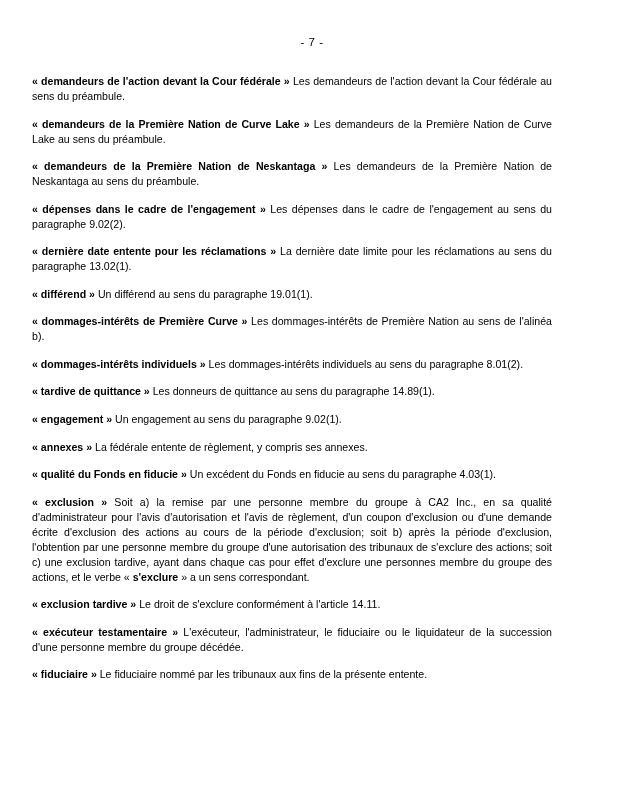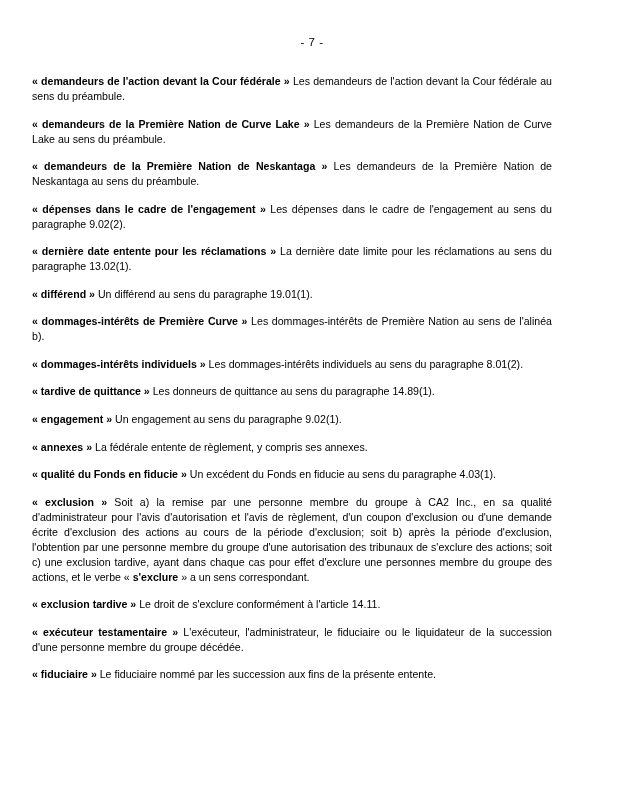--- a/index.html
+++ b/index.html
@@ -80,16 +80,16 @@
     <p class="para"><span class="term">« annexes »</span><span> La fédérale entente de règlement, y compris ses annexes.</span></p>
 
     <p class="para"><span class="term">« qualité du Fonds en fiducie »</span><span> Un excédent du Fonds en fiducie au sens du paragraphe 4.03(1).</span></p>
 
     <p class="para"><span class="term">« exclusion »</span><span> Soit a) la remise par une personne membre du groupe à CA2 Inc., en sa qualité d'administrateur pour l'avis d'autorisation et l'avis de règlement, d'un coupon d'exclusion ou d'une demande écrite d'exclusion des actions au cours de la période d'exclusion; soit b) après la période d'exclusion, l'obtention par une personne membre du groupe d'une autorisation des tribunaux de s'exclure des actions; soit c) une exclusion tardive, ayant dans chaque cas pour effet d'exclure une personnes membre du groupe des actions, et le verbe « </span><span class="term">s'exclure</span><span> » a un sens correspondant.</span></p>
 
     <p class="para"><span class="term">« exclusion tardive »</span><span> Le droit de s'exclure conformément à l'article 14.11.</span></p>
 
     <p class="para"><span class="term">« exécuteur testamentaire »</span><span> L'exécuteur, l'administrateur, le fiduciaire ou le liquidateur de la succession d'une personne membre du groupe décédée.</span></p>
 
-    <p class="para"><span class="term">« fiduciaire »</span><span> Le fiduciaire nommé par les succession aux fins de la présente entente.</span></p>
+    <p class="para"><span class="term">« fiduciaire »</span><span> Le fiduciaire nommé par les tribunaux aux fins de la présente entente.</span></p>
 
   </div>
 </div>
 
 </body></html>

